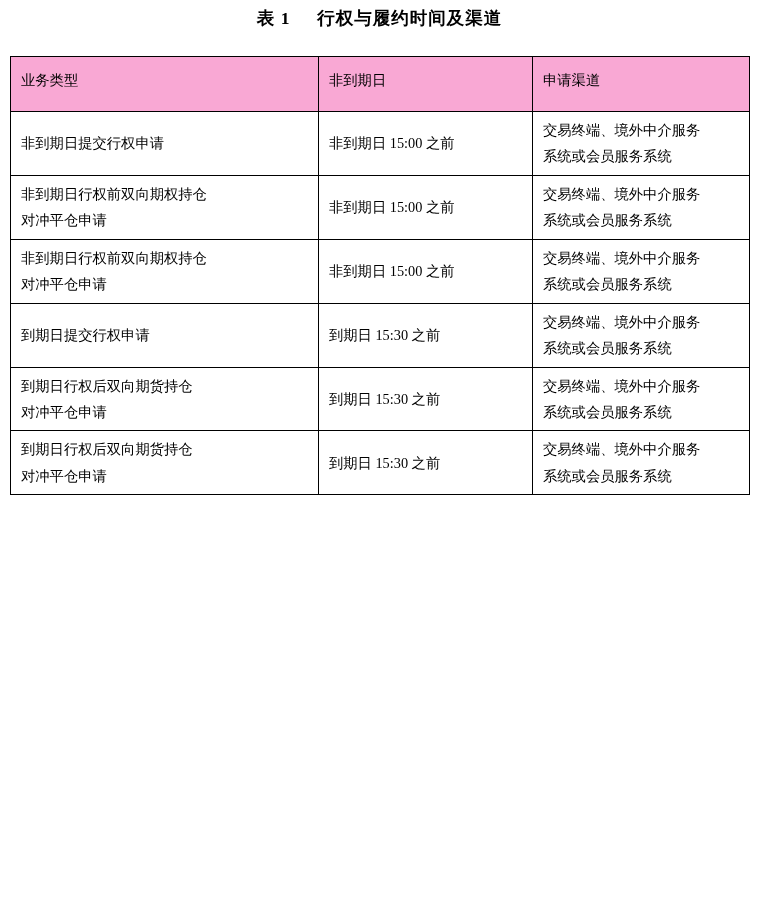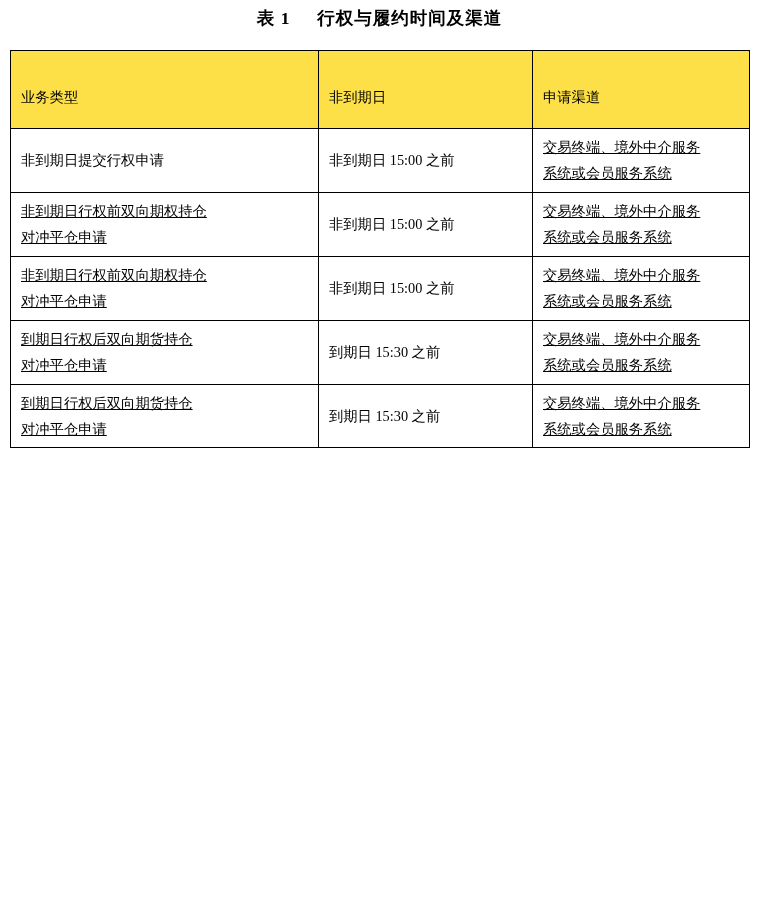--- a/index.html
+++ b/index.html
@@ -20,21 +20,21 @@
     position: relative;
     box-sizing: border-box;
     padding: 0;
   }
   .title {
     text-align: center;
     font-size: 17.5px;
     font-weight: bold;
     letter-spacing: 1px;
     padding-top: 6px;
-    padding-bottom: 20px;
+    padding-bottom: 26px;
     font-family: "Liberation Serif", "DejaVu Serif", serif;
   }
   .title .tnum {
     font-family: "Liberation Serif", "DejaVu Serif", serif;
   }
   table.doc-table {
     border-collapse: collapse;
     width: 739px;
     margin: 0 10px;
     table-layout: fixed;
@@ -43,35 +43,35 @@
     border: 1px solid #000000;
     vertical-align: middle;
     font-size: 14.3px;
     line-height: 1.85;
     padding: 5px 10px;
     font-family: "Liberation Serif", "DejaVu Serif", serif;
     font-weight: normal;
     text-align: left;
   }
   table.doc-table thead th {
-    background: #fde047;
+    background: #f9a8d4;
     height: 46px;
-    padding-top: 23px;
+    padding-top: 0;
     padding-bottom: 8px;
   }
   .col-1 { width: 308px; }
   .col-2 { width: 214px; }
   .col-3 { width: 217px; }
 
   td.cell-type { padding-left: 12px; }
   td.cell-time { padding-left: 12px; }
   td.cell-channel { padding-left: 12px; }
 
   .line { display: block; white-space: nowrap; }
-  .two-line { line-height: 1.95; text-decoration: underline; }
+  .two-line { line-height: 1.95; }
 </style>
 </head>
 <body>
 
 <div class="page">
 
   <div class="title">
     <span class="tnum">表 1</span>
     &nbsp;&nbsp;&nbsp;
     <span>行权与履约时间及渠道</span>
@@ -123,20 +123,32 @@
           </td>
           <td class="cell-time">
             <span class="line">非到期日 15:00 之前</span>
           </td>
           <td class="cell-channel two-line">
             <span class="line">交易终端、境外中介服务</span>
             <span class="line">系统或会员服务系统</span>
           </td>
         </tr>
         <tr>
+          <td class="cell-type">
+            <span class="line">到期日提交行权申请</span>
+          </td>
+          <td class="cell-time">
+            <span class="line">到期日 15:30 之前</span>
+          </td>
+          <td class="cell-channel two-line">
+            <span class="line">交易终端、境外中介服务</span>
+            <span class="line">系统或会员服务系统</span>
+          </td>
+        </tr>
+        <tr>
           <td class="cell-type two-line">
             <span class="line">到期日行权后双向期货持仓</span>
             <span class="line">对冲平仓申请</span>
           </td>
           <td class="cell-time">
             <span class="line">到期日 15:30 之前</span>
           </td>
           <td class="cell-channel two-line">
             <span class="line">交易终端、境外中介服务</span>
             <span class="line">系统或会员服务系统</span>

